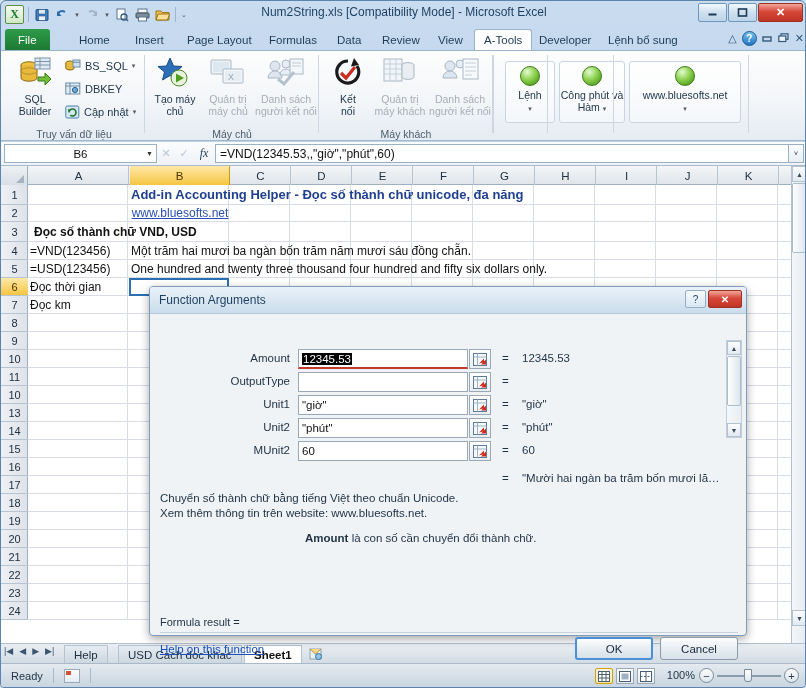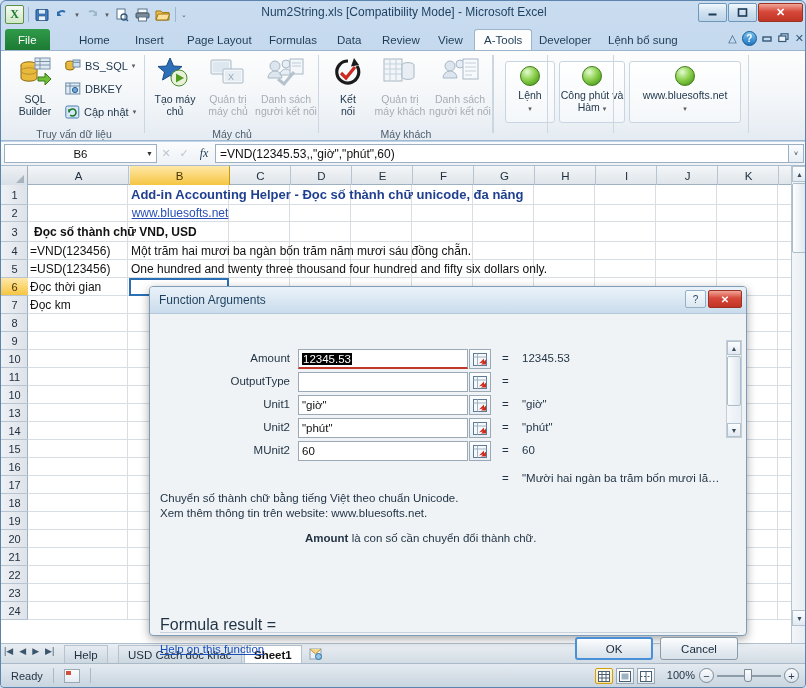--- a/index.html
+++ b/index.html
@@ -290,21 +290,21 @@
   }
   .eqs { position:absolute; font-size:11.5px; color:#1f3142; }
   .eqv { position:absolute; font-size:11.5px; color:#1f3142; white-space:nowrap; }
 
   .dscroll {
     position:absolute; right:4px; top:26px; width:16px; height:98px;
     background:linear-gradient(90deg,#f5f8fa,#e8eef3); border:1px solid #c3ced8;
   }
   .desc { position:absolute; left:10px; font-size:11.5px; color:#1f3142; white-space:nowrap;text-align:right; }
   .hr { position:absolute; left:10px; width:578px; height:1px; background:#c8d2db; }
-  .fres-label { position:absolute; left:10px; top:302px; font-size:16px; color:#1f3142; }
+  .fres-label { position:absolute; left:10px; top:302px; font-size:11px; color:#1f3142; }
   .fres-val {
     position:absolute; top:302px; font-size:11.5px; color:#1f3142;
     border-bottom:1px solid #c0392b; padding-bottom:1px; white-space:nowrap;
   }
   .helplink {
     position:absolute; left:10px; top:329px; font-size:11.5px; color:#1a4fb8;
     text-decoration:underline; cursor:default;
   }
   .dbtn {
     position:absolute; top:323px; width:78px;height:23px; border-radius:3px;

